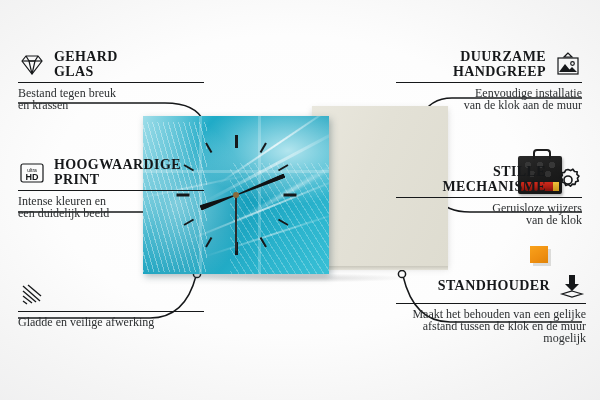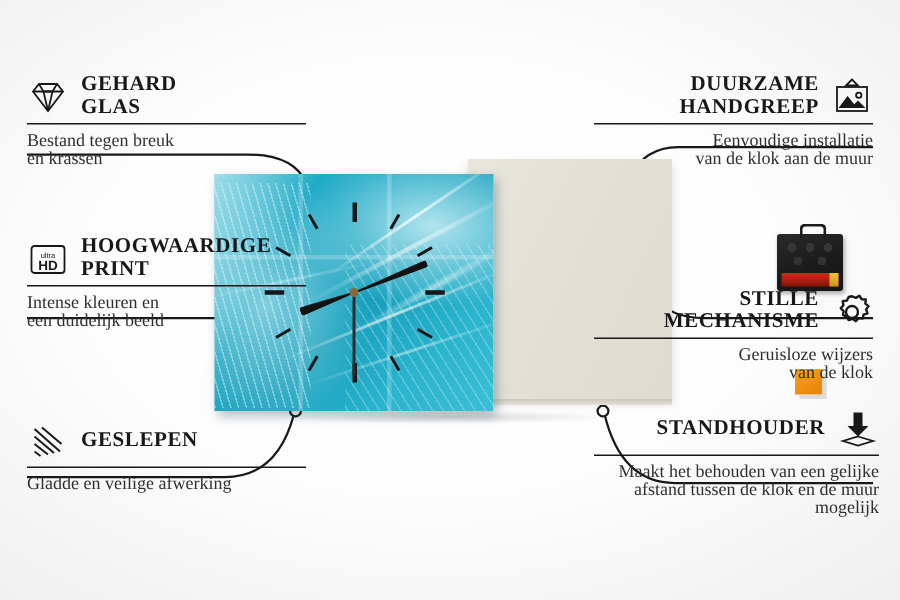--- a/index.html
+++ b/index.html
@@ -263,21 +263,21 @@
     height: 28px;
     flex: 0 0 28px;
     color: #16181a;
   }
   .ico svg { display: block; width: 28px; height: 28px; }
   
   #f-gehard   { left: 18px;  top: 50px; }
   #f-print    { left: 18px;  top: 158px; }
   #f-randen   { left: 18px;  top: 280px; }
   #f-greep    { left: 396px; top: 50px; }
-  #f-stille   { left: 396px; top: 165px; margin-top: 28px; }
+  #f-stille   { left: 396px; top: 165px; }
   #f-schuim   { left: 396px; top: 272px; width: 190px; }
 </style>
 </head>
 <body>
 
 <div id="stage">
 
   <svg id="wires" viewBox="0 0 600 400">
     <g fill="none" stroke="#16181a" stroke-width="1.5">
       <path d="M18,103 L165,103 Q196,103 204,122"></path>
@@ -388,21 +388,20 @@
       <span class="ico">
         <svg viewBox="0 0 28 28" fill="none" stroke="currentColor" stroke-width="1.3">
           <path d="M5 6 L22 21"></path>
             <path d="M5 11 L18 22"></path>
             <path d="M5 16 L14 23"></path>
             <path d="M5 21 L9 24"></path>
           <path d="M10 5 L23 16"></path>
         </svg>
       </span>
       <div>
-        <div class="title">GESLEPEN</div>
       </div>
     </div>
     <div class="rule"></div>
     <div class="sub">Gladde en veilige afwerking</div>
   </div>
 
   <div class="feature right" id="f-greep">
     <div class="head">
       <div>
         <div class="title">DUURZAME</div>

